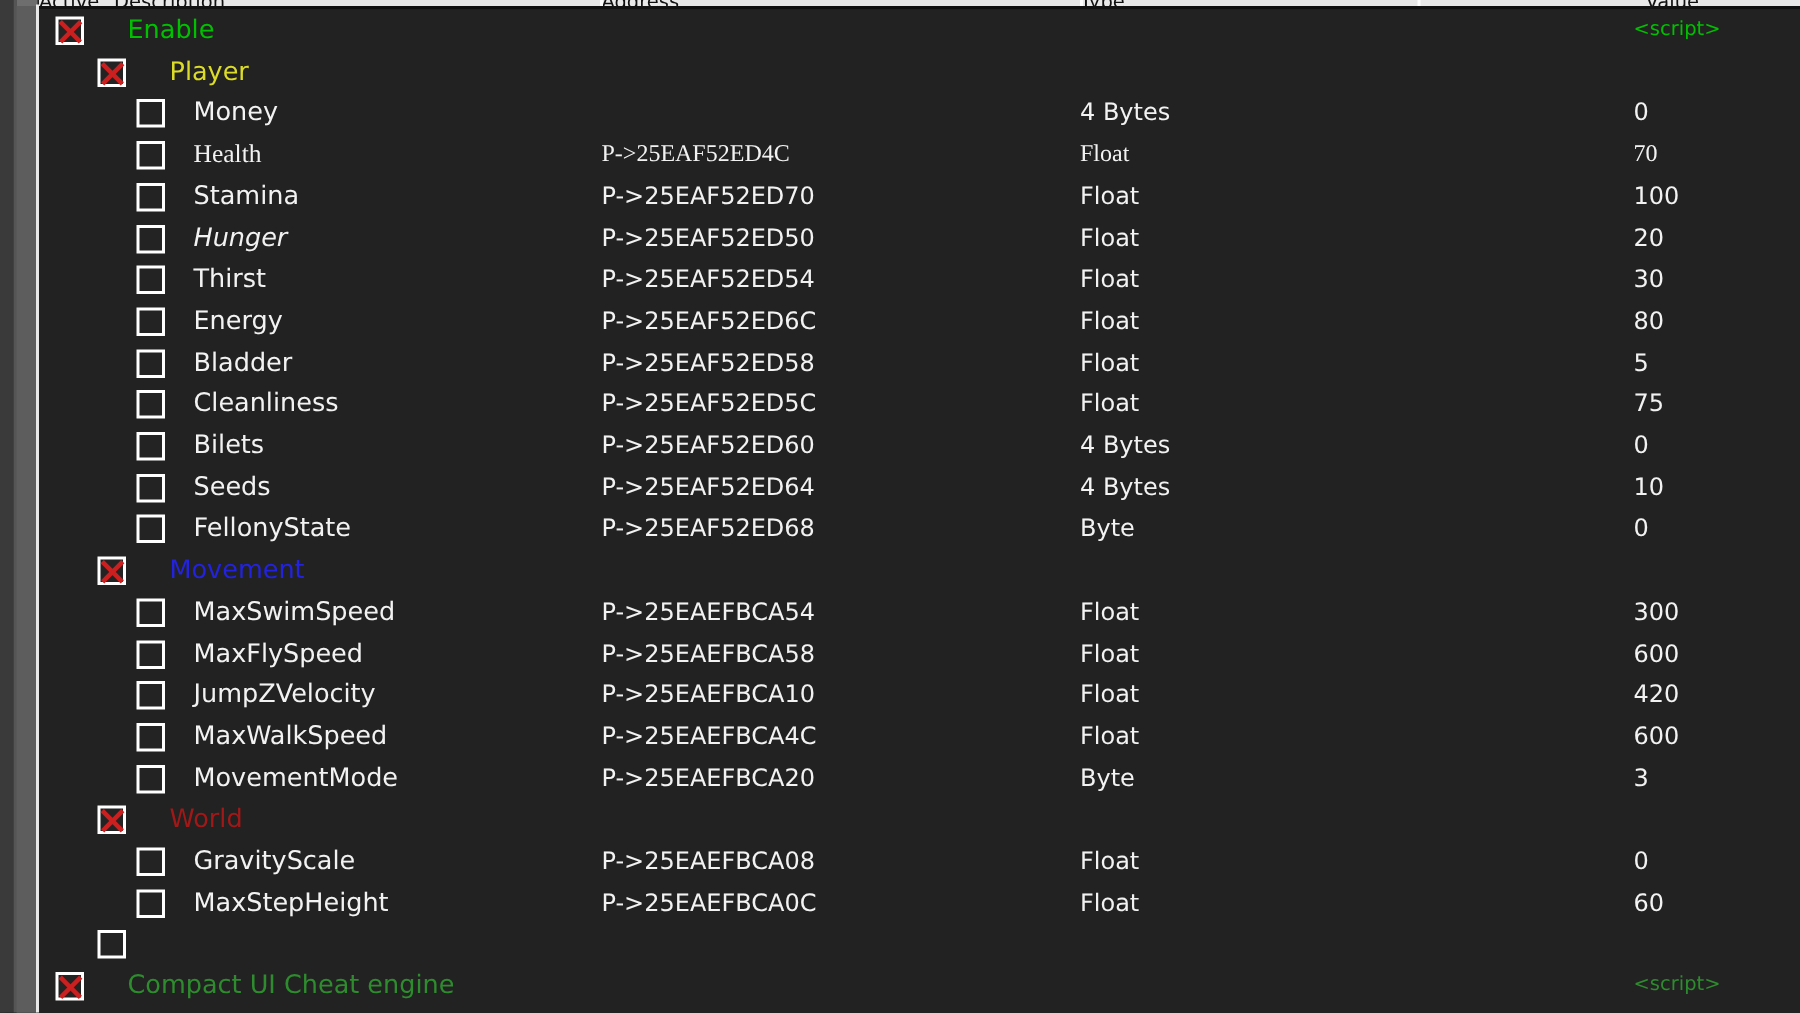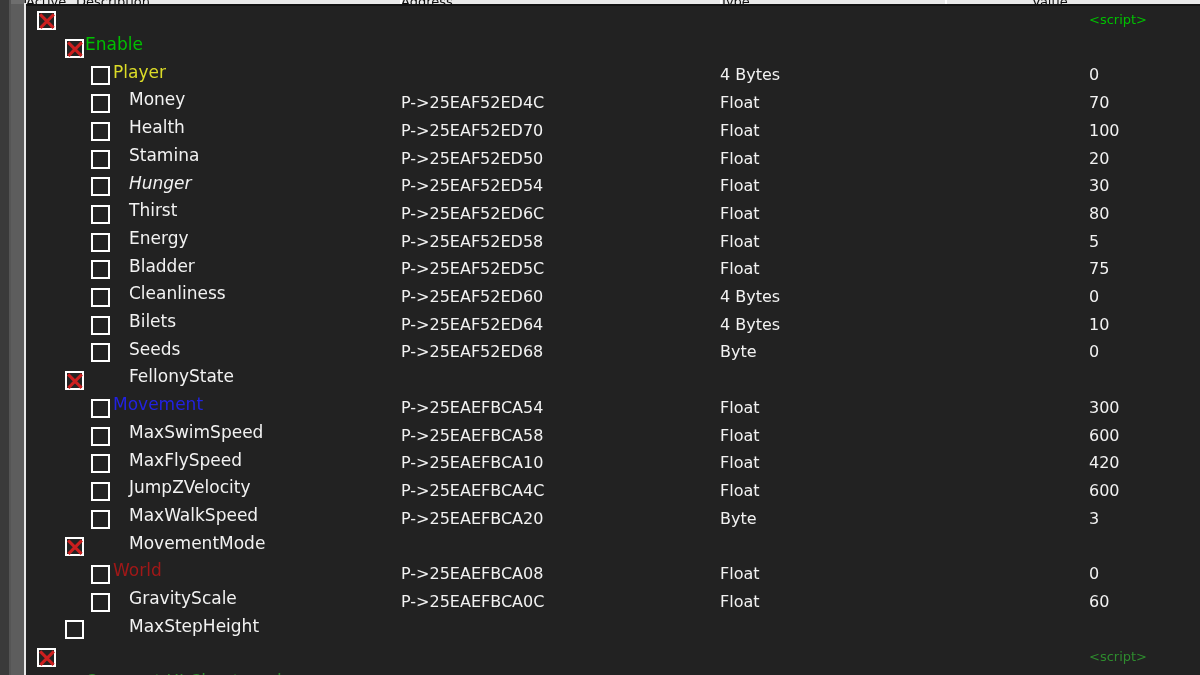--- a/index.html
+++ b/index.html
@@ -76,21 +76,20 @@
     width:19px;height:2.6px;background:#cc1f1f;
     transform-origin:center;
   }
   .cb.checked::before{transform:translate(-50%,-50%) rotate(45deg);}
   .cb.checked::after{transform:translate(-50%,-50%) rotate(-45deg);}
   
   .desc{
     position:absolute;top:0;height:28px;line-height:28px;
     font-size:17px;white-space:nowrap;
     color:#f2f2f2;
-    margin-top:24px;
   }
   .addr{
     position:absolute;left:375px;top:0;height:28px;line-height:28px;
     font-size:16px;white-space:nowrap;color:#f2f2f2;
   }
   .type{
     position:absolute;left:694px;top:0;height:28px;line-height:28px;
     font-size:16px;white-space:nowrap;color:#f2f2f2;
   }
   .value{
@@ -116,21 +115,21 @@
   <div class="gutter-edge"></div>
   <div class="panel-frame"></div>
   <div class="panel-frame-inner"></div>
   <div class="list-left-rule"></div>
 
   <div class="col-header" id="col-header">
       <div class="hdr-cell" style="left: 0px;">Active</div>
       <div class="hdr-cell" style="left: 50px;">Description</div>
       <div class="hdr-cell" style="left: 375px;">Address</div>
       <div class="hdr-cell" style="left: 694px;">Type</div>
-      <div class="hdr-cell" style="left: 1006px;">Value</div>
+      <div class="hdr-cell" style="left: 1071px;">Value</div>
       <div class="col-sep" style="left: 374px;"></div>
       <div class="col-sep" style="left: 694px;"></div>
       <div class="col-sep" style="left: 919px;"></div>
     </div>
   <div class="hdr-shadow"></div>
 
   <div class="list" id="list">
       <div class="row ind0" style="top: 0px;">
         <div class="cb checked"></div>
         <div class="desc" style="color: rgb(0, 192, 0);">Enable</div>
@@ -139,21 +138,21 @@
       <div class="row ind1" style="top: 28px;">
         <div class="cb checked"></div>
         <div class="desc" style="color: rgb(220, 220, 40);">Player</div>
       </div>
       <div class="row ind2" style="top: 55px;">
         <div class="cb"></div>
         <div class="desc" style="color: rgb(242, 242, 242);">Money</div>
         <div class="type">4 Bytes</div>
         <div class="value">0</div>
       </div>
-      <div class="row ind2" style="top: 83px;">
+      <div class="row ind2" style="top: 83px; font-family: Liberation Serif, serif;">
         <div class="cb"></div>
         <div class="desc" style="color: rgb(242, 242, 242);">Health</div>
         <div class="addr">P-&gt;25EAF52ED4C</div>
         <div class="type">Float</div>
         <div class="value">70</div>
       </div>
       <div class="row ind2" style="top: 111px;">
         <div class="cb"></div>
         <div class="desc" style="color: rgb(242, 242, 242);">Stamina</div>
         <div class="addr">P-&gt;25EAF52ED70</div>

